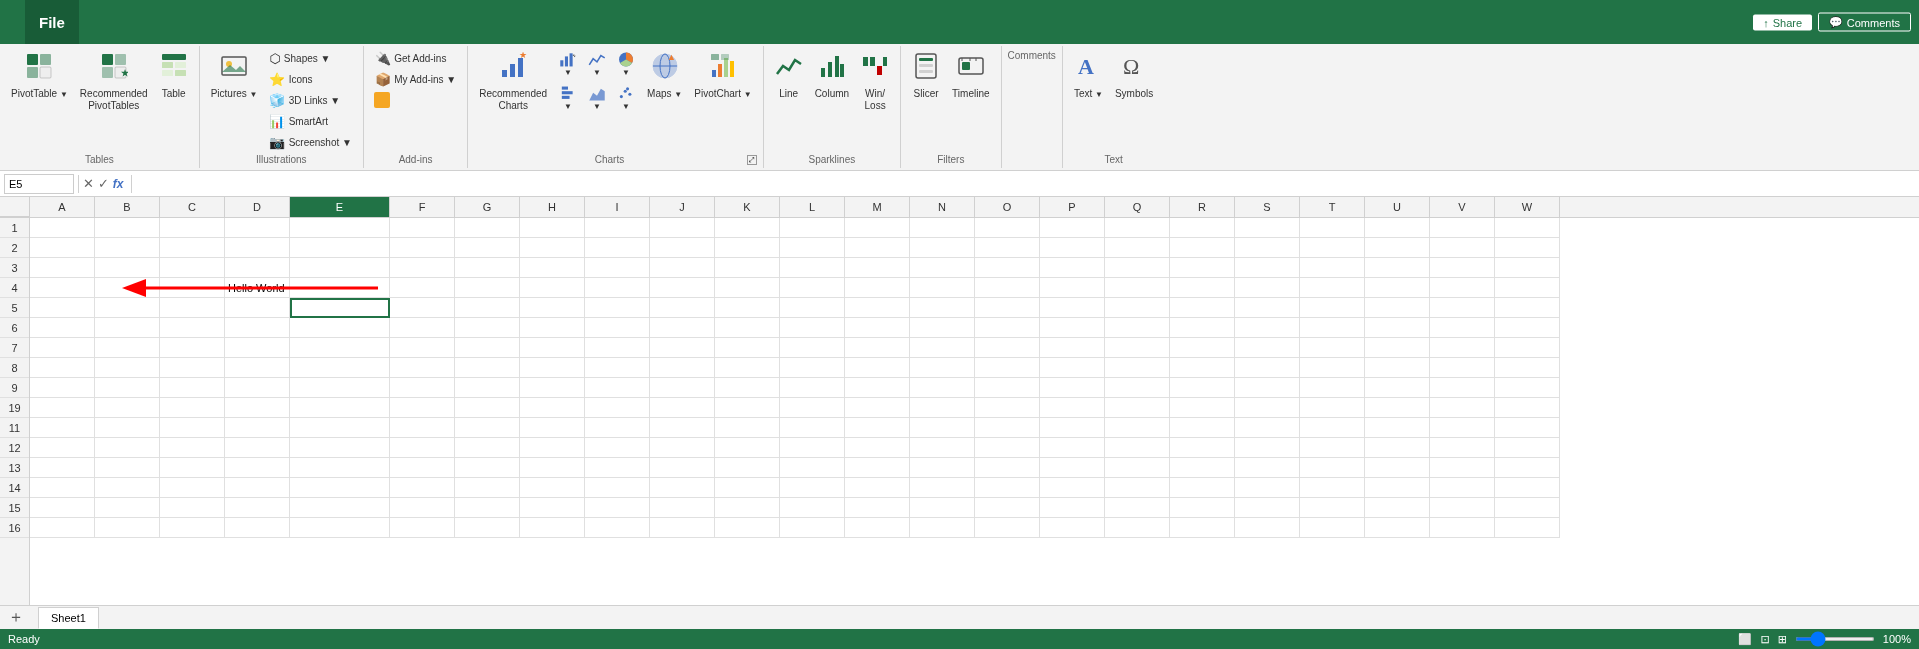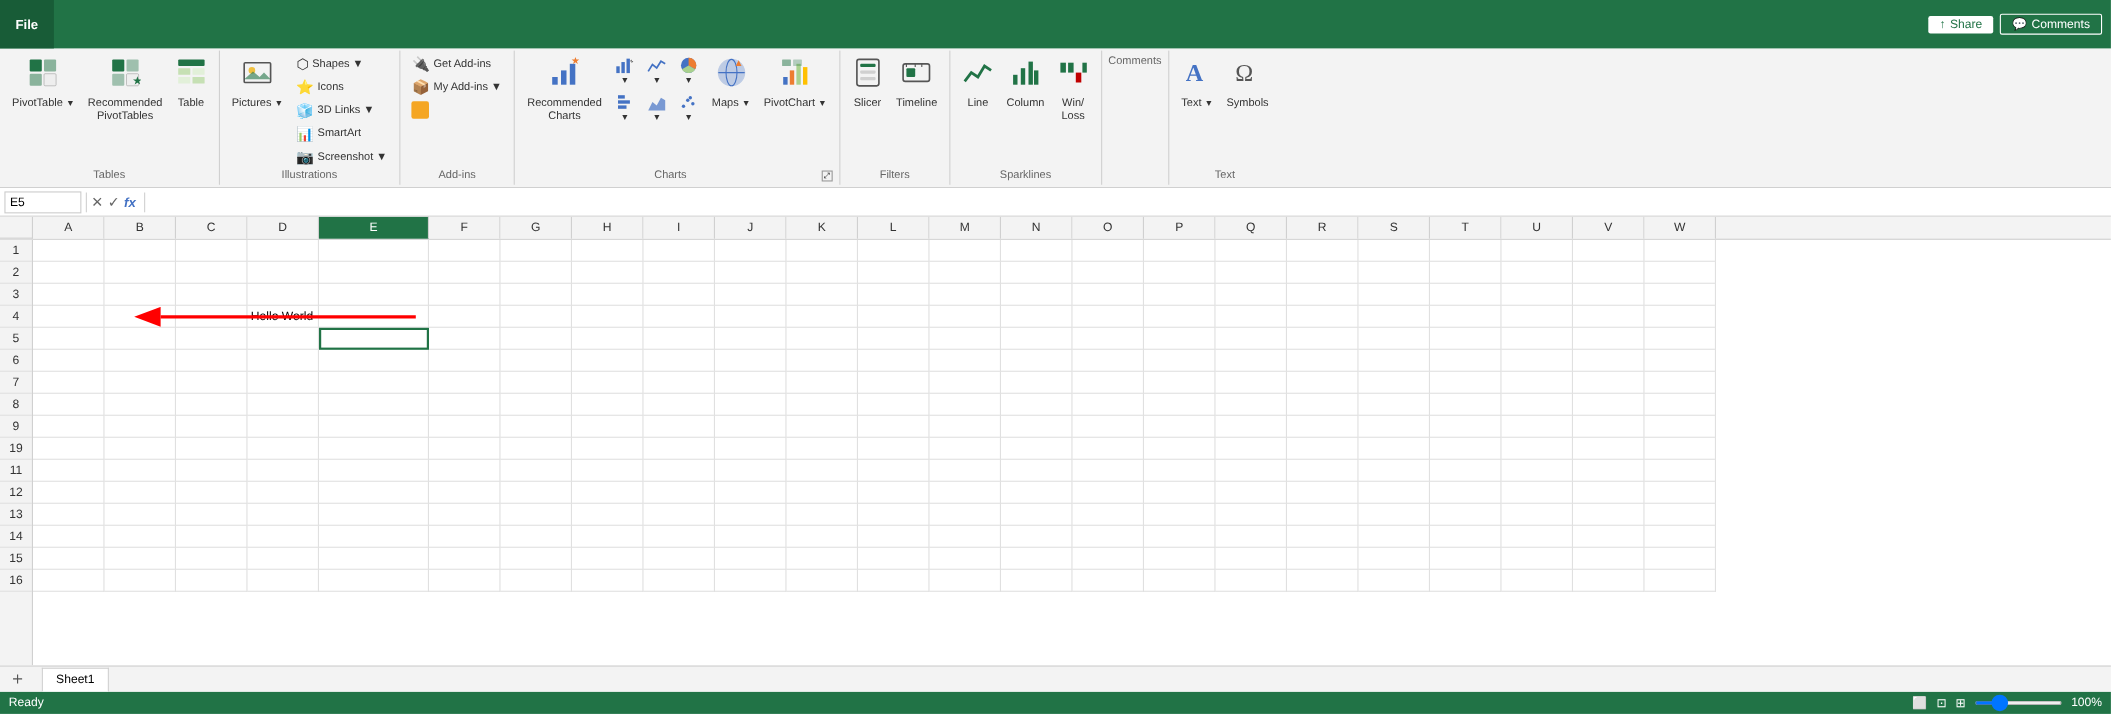--- a/index.html
+++ b/index.html
@@ -292,26 +292,27 @@
     }
     .menu-section {
       display: flex;
       align-items: center;
       gap: 0;
     }
     .file-btn {
       background: #185c37;
       color: white;
       padding: 4px 14px;
-      font-size: 12px;
+      font-size: 15px;
       height: 44px;
       display: flex;
       align-items: center;
       cursor: pointer;
       font-weight: bold;
+      margin-left: 25px;
     }
 
     .ribbon-body {
       background: #f3f3f3;
       border-bottom: 1px solid #d0d0d0;
       display: flex;
       padding: 2px 0;
       min-height: 82px;
     }
 
@@ -534,20 +535,56 @@
         <div class="charts-expand">⤢</div>
       </div>
     </div>
 
 
     <div class="ribbon-group">
       <div class="ribbon-group-items">
         <div class="ribbon-btn">
           <div class="icon">
             <svg width="28" height="28" viewBox="0 0 28 28">
+              <polyline points="2,22 8,14 14,18 20,8 26,12" stroke="#217346" stroke-width="2.5" fill="none"></polyline>
+            </svg>
+          </div>
+          <div class="label">Line</div>
+        </div>
+        <div class="ribbon-btn">
+          <div class="icon">
+            <svg width="28" height="28" viewBox="0 0 28 28">
+              <rect x="3" y="16" width="4" height="9" fill="#217346"></rect>
+              <rect x="10" y="10" width="4" height="15" fill="#217346"></rect>
+              <rect x="17" y="4" width="4" height="21" fill="#217346"></rect>
+              <rect x="22" y="12" width="4" height="13" fill="#217346"></rect>
+            </svg>
+          </div>
+          <div class="label">Column</div>
+        </div>
+        <div class="ribbon-btn">
+          <div class="icon">
+            <svg width="28" height="28" viewBox="0 0 28 28">
+              <rect x="2" y="5" width="5" height="9" fill="#217346"></rect>
+              <rect x="9" y="5" width="5" height="9" fill="#217346"></rect>
+              <rect x="16" y="14" width="5" height="9" fill="#c00000"></rect>
+              <rect x="22" y="5" width="4" height="9" fill="#217346"></rect>
+            </svg>
+          </div>
+          <div class="label">Win/<br>Loss</div>
+        </div>
+      </div>
+      <div class="ribbon-group-label">Sparklines</div>
+    </div>
+
+    <div class="ribbon-group">
+      <div class="ribbon-group-items">
+        <div class="ribbon-btn">
+          <div class="icon">
+            <svg width="28" height="28" viewBox="0 0 28 28">
               <rect x="4" y="2" width="20" height="24" fill="none" stroke="#555" stroke-width="1.5" rx="2"></rect>
               <rect x="7" y="6" width="14" height="3" fill="#217346" rx="1"></rect>
               <rect x="7" y="12" width="14" height="3" fill="#d0d0d0" rx="1"></rect>
               <rect x="7" y="18" width="14" height="3" fill="#d0d0d0" rx="1"></rect>
             </svg>
           </div>
           <div class="label">Slicer</div>
         </div>
         <div class="ribbon-btn">
           <div class="icon">
@@ -556,56 +593,20 @@
               <rect x="5" y="10" width="8" height="8" fill="#217346" rx="1"></rect>
               <line x1="5" y1="9" x2="5" y2="6" stroke="#555" stroke-width="1"></line>
               <line x1="13" y1="9" x2="13" y2="6" stroke="#555" stroke-width="1"></line>
               <line x1="19" y1="9" x2="19" y2="6" stroke="#555" stroke-width="1"></line>
             </svg>
           </div>
           <div class="label">Timeline</div>
         </div>
       </div>
       <div class="ribbon-group-label">Filters</div>
-    </div>
-
-    <div class="ribbon-group">
-      <div class="ribbon-group-items">
-        <div class="ribbon-btn">
-          <div class="icon">
-            <svg width="28" height="28" viewBox="0 0 28 28">
-              <polyline points="2,22 8,14 14,18 20,8 26,12" stroke="#217346" stroke-width="2.5" fill="none"></polyline>
-            </svg>
-          </div>
-          <div class="label">Line</div>
-        </div>
-        <div class="ribbon-btn">
-          <div class="icon">
-            <svg width="28" height="28" viewBox="0 0 28 28">
-              <rect x="3" y="16" width="4" height="9" fill="#217346"></rect>
-              <rect x="10" y="10" width="4" height="15" fill="#217346"></rect>
-              <rect x="17" y="4" width="4" height="21" fill="#217346"></rect>
-              <rect x="22" y="12" width="4" height="13" fill="#217346"></rect>
-            </svg>
-          </div>
-          <div class="label">Column</div>
-        </div>
-        <div class="ribbon-btn">
-          <div class="icon">
-            <svg width="28" height="28" viewBox="0 0 28 28">
-              <rect x="2" y="5" width="5" height="9" fill="#217346"></rect>
-              <rect x="9" y="5" width="5" height="9" fill="#217346"></rect>
-              <rect x="16" y="14" width="5" height="9" fill="#c00000"></rect>
-              <rect x="22" y="5" width="4" height="9" fill="#217346"></rect>
-            </svg>
-          </div>
-          <div class="label">Win/<br>Loss</div>
-        </div>
-      </div>
-      <div class="ribbon-group-label">Sparklines</div>
     </div>
 
 
     <div class="ribbon-group">
       <div class="ribbon-group-label">Comments</div>
     </div>
 
     <div class="ribbon-group">
       <div class="ribbon-group-items">
         <div class="ribbon-btn">

